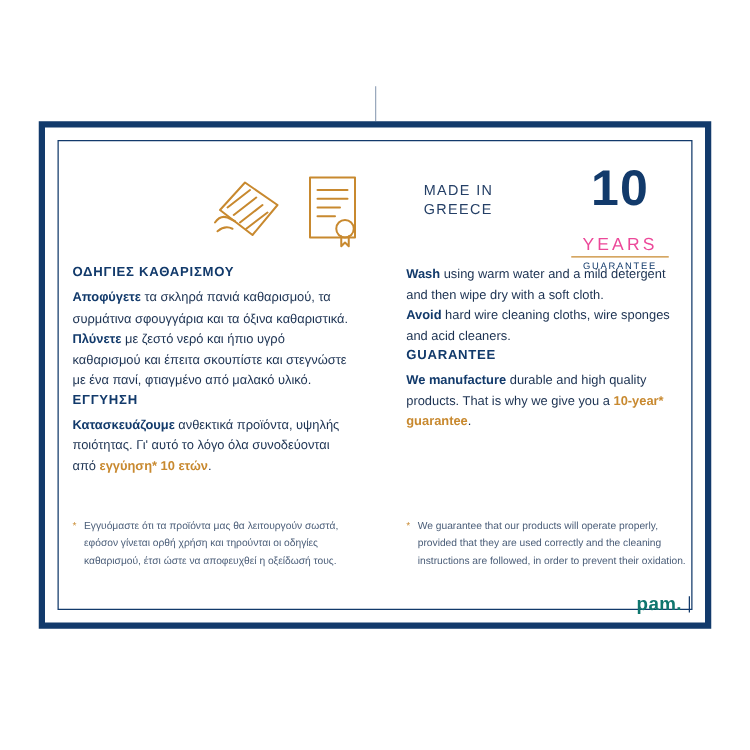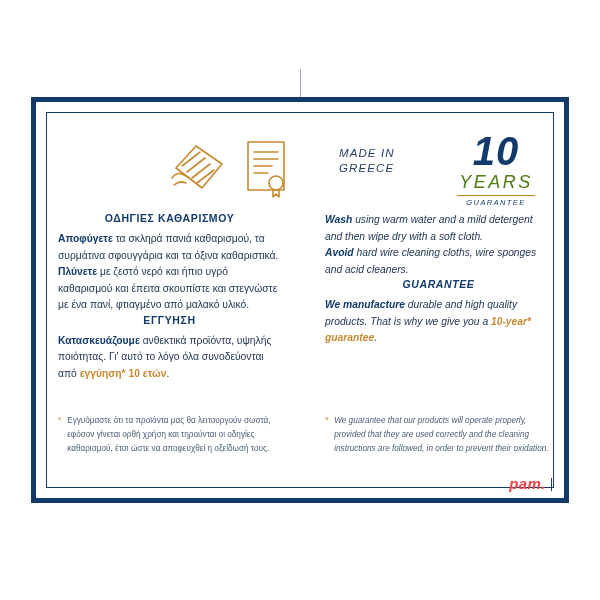--- a/index.html
+++ b/index.html
@@ -61,21 +61,20 @@
     box-sizing: border-box;
     position: relative;
   }
   .col-left {
     width: 269px;
     padding: 18px 24px 0 22px;
   }
   .col-right {
     width: 269px;
     padding: 18px 22px 0 20px;
-    font-style: italic;
   }
 
   
   .art-row {
     height: 92px;
     position: relative;
   }
   .icons {
     position: absolute;
     left: 112px;
@@ -102,24 +101,24 @@
     width: 92px;
   }
   .badge .ten {
     font-size: 40px;
     font-weight: bold;
     letter-spacing: 1px;
     line-height: 38px;
     font-family: "Liberation Sans", sans-serif;
   }
   .badge .years {
-    font-size: 18px;
+    font-size: 14px;
     letter-spacing: 2.5px;
-    color: #4d7c0f;
-    margin-top: 2px;
+    color: #ec4899;
+    margin-top: 17px;
   }
   .badge .guar {
     font-size: 7.5px;
     letter-spacing: 1.4px;
     color: #123a6b;
     margin-top: 2px;
   }
   .badge .rule {
     width: 78px;
     height: 1px;
@@ -127,21 +126,20 @@
     margin: 2px auto 2px auto;
   }
 
   
   h3.sec {
     color: #123a6b;
     font-size: 10.5px;
     font-weight: bold;
     letter-spacing: 0.6px;
     margin: 0 0 7px 0;
-    text-align: center;
   }
   .body {
     font-size: 10.3px;
     line-height: 16.5px;
     color: #1b3151;
     margin: 0;
   }
   .body b { color: #123a6b; }
   .gold { color: #c8892f; font-weight: bold; }
   .block-2 { margin-top: 20px; }
@@ -157,21 +155,21 @@
     display: flex;
     gap: 6px;
   }
   .col-right .foot { left: 20px; right: 16px; }
   .foot .star { color: #c8892f; flex: none; }
 
   .logo {
     position: absolute;
     right: 22px;
     bottom: 16px;
-    color: #ef4444;
+    color: #0f766e;
     font-size: 15px;
     font-weight: bold;
     letter-spacing: 0.3px;
   }
   .logo .bar {
     display: inline-block;
     width: 1.5px;
     height: 13px;
     background: #123a6b;
     margin-left: 5px;

